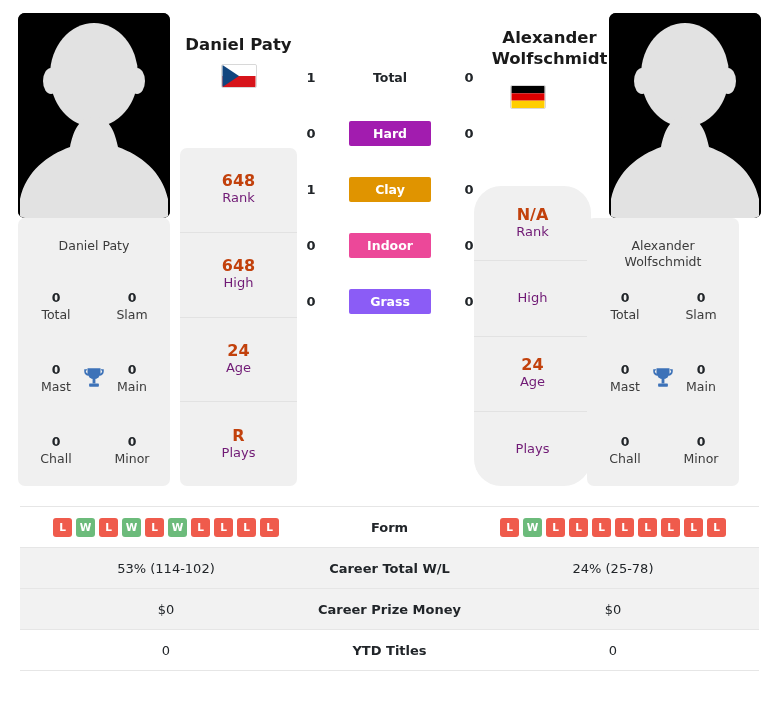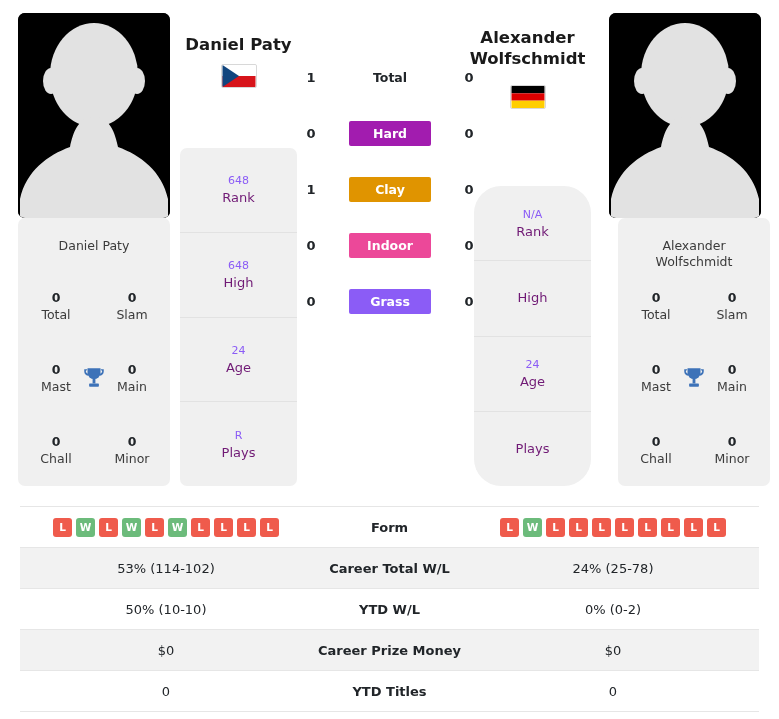--- a/index.html
+++ b/index.html
@@ -24,21 +24,21 @@
   .avatar-card.right { left: 609px; }
   .avatar-svg { display: block; width: 100%; height: 100%; }
 
   
   .titles-card {
     position: absolute; top: 218px; width: 152px; height: 268px;
     background: #f0f0f0; border-radius: 7px;
     display: flex; flex-direction: column; align-items: center;
   }
   .titles-card.left  { left: 18px; }
-  .titles-card.right { left: 618px; }
+  .titles-card.right { left: 587px; }
   .titles-name {
     font-size: 12.5px; color: #3b3b3b; text-align: center;
     line-height: 16px; padding: 20px 8px 0 8px; min-height: 52px;
   }
   .titles-grid {
     position: relative; width: 100%; flex: 1;
     display: grid; grid-template-columns: 1fr 1fr; grid-template-rows: 1fr 1fr 1fr;
     align-items: center;
   }
   .tcell { text-align: center; }
@@ -57,30 +57,30 @@
     display: flex; flex-direction: column;
   }
   .stat-stack.left  { left: 180px; top: 148px; height: 338px; }
   .stat-stack.right { left: 474px; top: 186px; height: 300px; border-radius: 27px; }
   .stat-cell {
     flex: 1; display: flex; flex-direction: column;
     align-items: center; justify-content: center;
     border-bottom: 1px solid #e2e2e2;
   }
   .stat-cell:last-child { border-bottom: none; }
-  .stat-cell .num { font-size: 11px; font-weight: normal; color: #8b5cf6; line-height: 17px; }
+  .stat-cell .num { font-size: 16px; font-weight: bold; color: #c2410c; line-height: 17px; }
   .stat-cell .lbl { font-size: 13px; color: #701a75; line-height: 18px; }
 
   
   .player-name {
     position: absolute; font-size: 16.5px; font-weight: bold;
     color: #1a1a1a; text-align: center; line-height: 21px;
   }
   .player-name.left  { left: 180px; top: 34px; width: 117px; }
-  .player-name.right { left: 469px; top: 27px; width: 117px; }
+  .player-name.right { left: 491px; top: 27px; width: 117px; }
 
   .flag {
     position: absolute; width: 36px; height: 24px;
     border: 1px solid #d8d8d8; border-radius: 2px; overflow: hidden;
   }
   .flag.left  { left: 221px; top: 64px; }
   .flag.right { left: 510px; top: 85px; }
   .flag svg { display: block; width: 100%; height: 100%; }
 
   
@@ -341,25 +341,20 @@
               <div class="form-badge L">L</div>
               <div class="form-badge L">L</div>
               <div class="form-badge L">L</div>
             </div>
         </td>
       </tr>
       <tr class="alt">
         <td class="side">53% (114-102)</td>
         <td class="mid">Career Total W/L</td>
         <td class="side">24% (25-78)</td>
-      </tr>
-      <tr>
-        <td class="side">50% (10-10)</td>
-        <td class="mid">YTD W/L</td>
-        <td class="side">0% (0-2)</td>
       </tr>
       <tr class="alt">
         <td class="side">$0</td>
         <td class="mid">Career Prize Money</td>
         <td class="side">$0</td>
       </tr>
       <tr>
         <td class="side">0</td>
         <td class="mid">YTD Titles</td>
         <td class="side">0</td>

